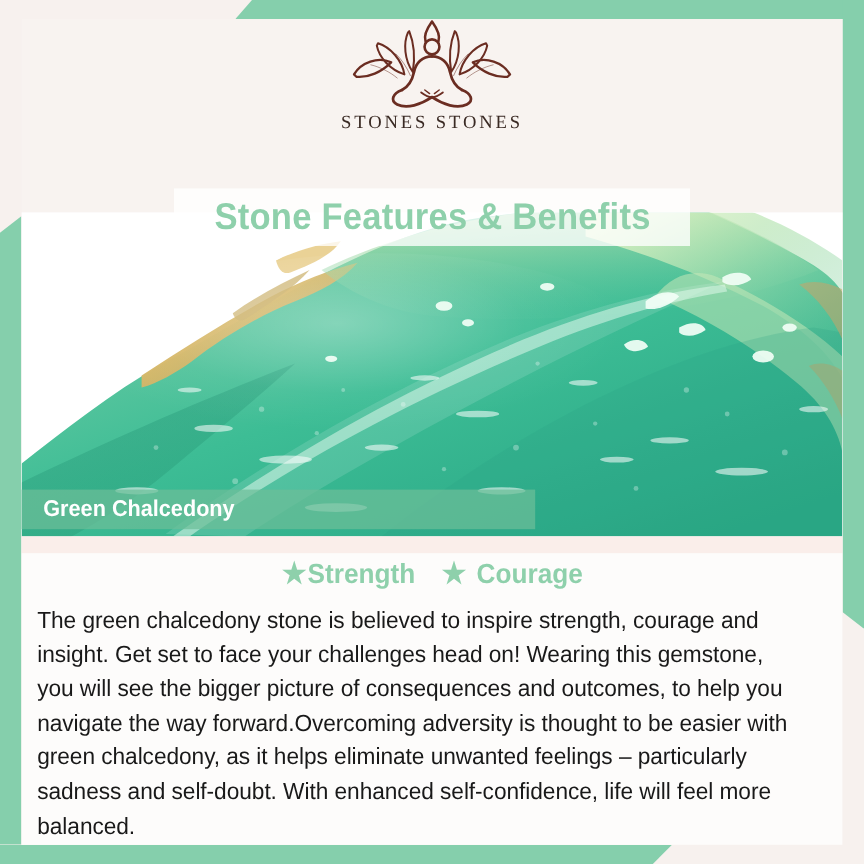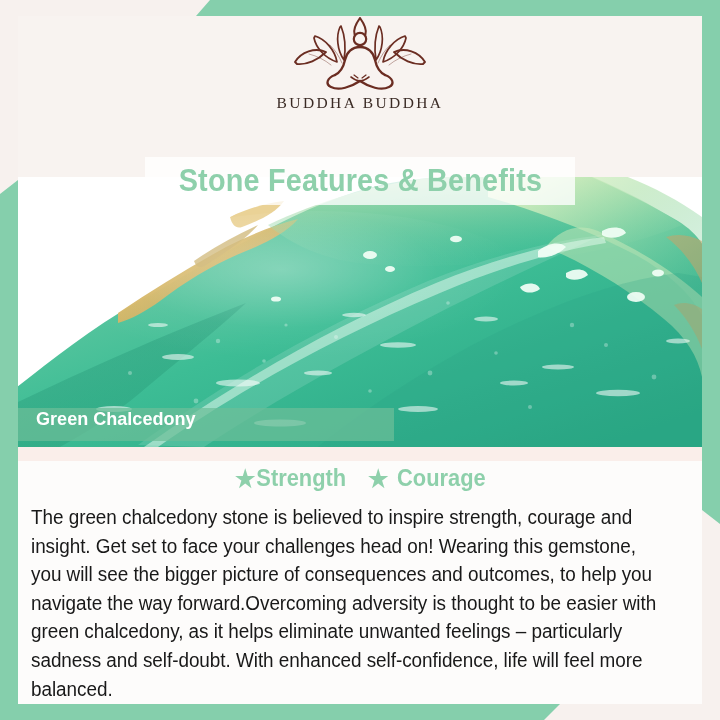--- a/index.html
+++ b/index.html
@@ -102,25 +102,25 @@
     position: absolute;
     left: 18px; top: 177px; width: 684px; height: 270px;
     overflow: hidden;
     z-index: 3;
     background: #ffffff;
   }
   .photo svg { display: block; width: 100%; height: 100%; }
 
   .photo-caption {
     position: absolute;
-    left: 18px; top: 408px; width: 376px; height: 33px;
+    left: 18px; top: 408px; width: 428px; height: 33px;
     background: rgba(108,190,152,0.72);
     z-index: 5;
     display: flex;
-    align-items: flex-start;
+    align-items: center;
   }
   .photo-caption span {
     font-family: "Liberation Sans Narrow", "Liberation Sans", sans-serif;
     color: #ffffff;
     font-weight: 700;
     font-size: 19px;
     padding-left: 19px;
     transform: scaleX(0.95);
     transform-origin: left center;
     white-space: nowrap;
@@ -222,21 +222,21 @@
         <path d="M75 33 C67 33 61.5 38.5 60 46 C58.5 53 56 58 50 61" stroke-width="2.3"></path>
         <path d="M75 33 C83 33 88.5 38.5 90 46 C91.5 53 94 58 100 61" stroke-width="2.3"></path>
 
         <path d="M50 61 C42 64 40 70 46 73 C54 77 66 73 75 67" stroke-width="2.3"></path>
         <path d="M100 61 C108 64 110 70 104 73 C96 77 84 73 75 67" stroke-width="2.3"></path>
 
         <path d="M66 63 C70 66 73 67 75 67 C77 67 80 66 84 63" stroke-width="1.6"></path>
         <path d="M69 61 L73 64 M81 61 L77 64" stroke-width="1.2"></path>
       </g>
     </svg>
-    <div class="logo-word">BUDDHA BUDDHA</div>
+    <div class="logo-word">STONES STONES</div>
   </div>
 
   <div class="title-banner">
     <div class="title-text">Stone Features &amp; Benefits</div>
   </div>
 
   <div class="photo">
     <svg viewBox="0 0 684 270" preserveAspectRatio="none">
       <defs>
         <linearGradient id="bodyG" x1="0.12" y1="0.05" x2="0.85" y2="0.95">

